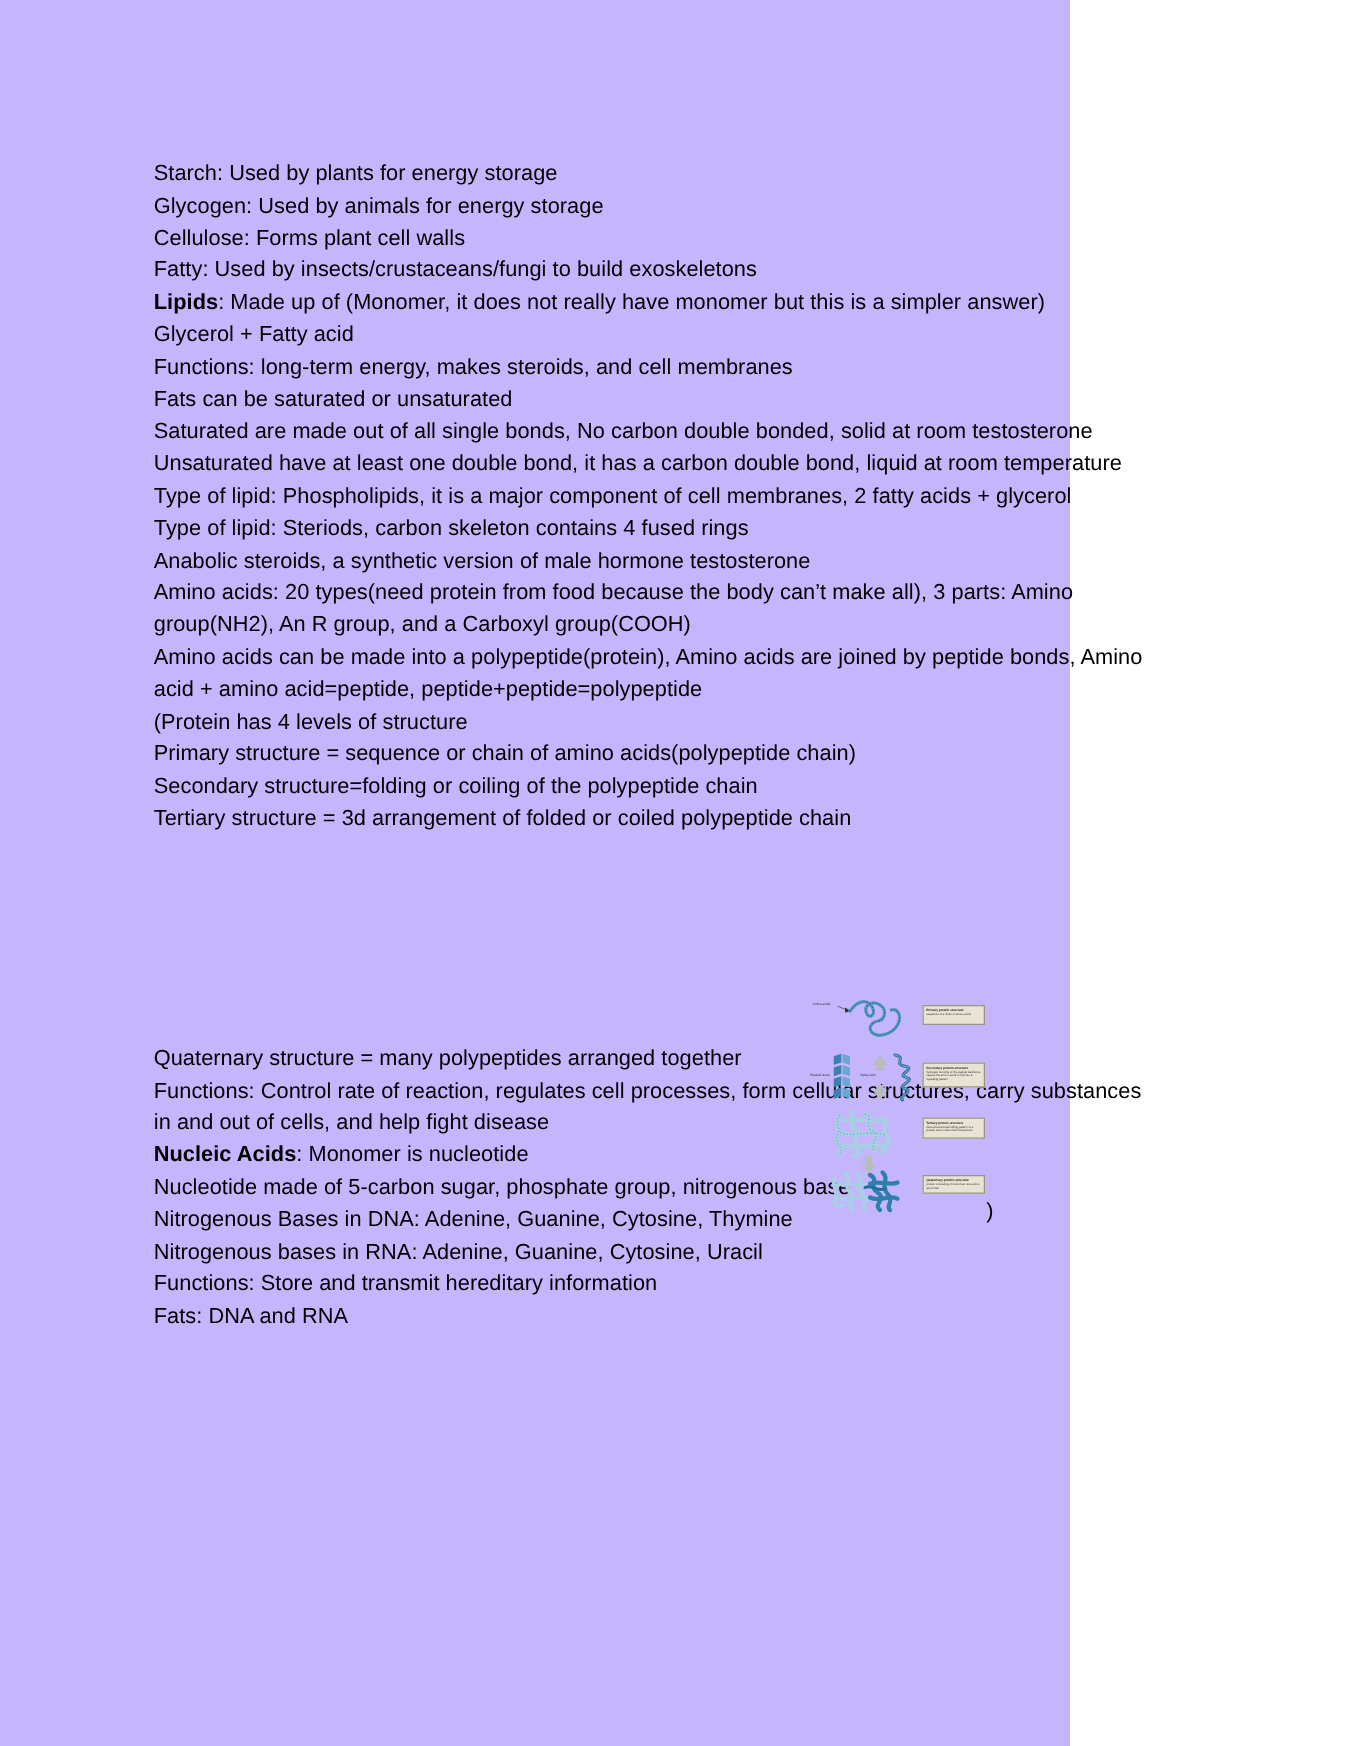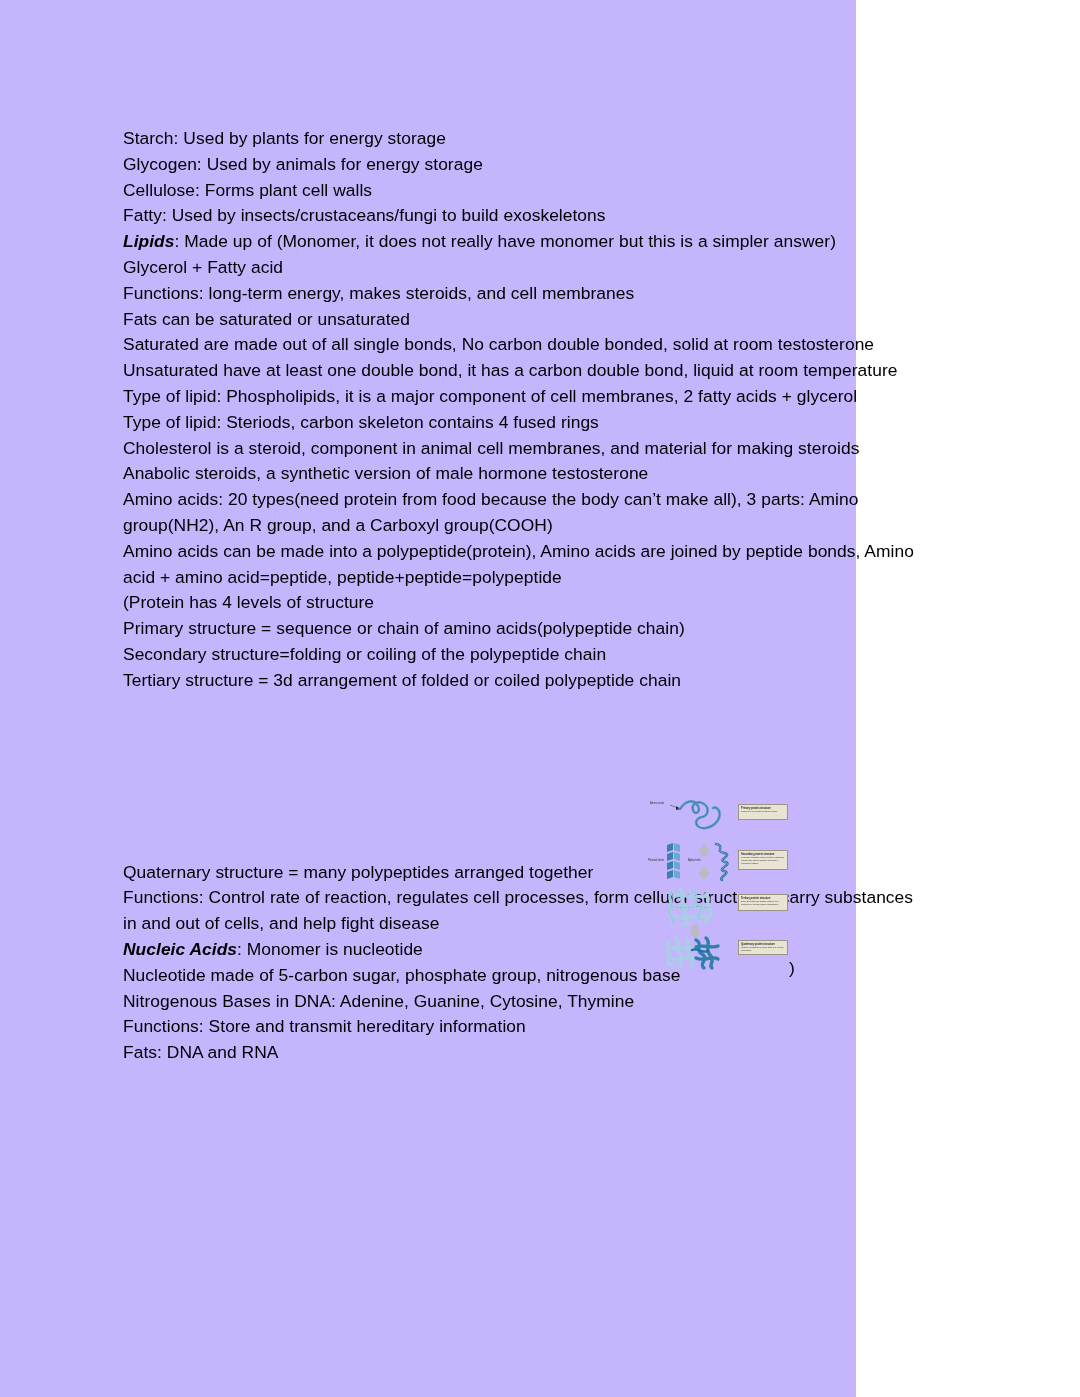--- a/index.html
+++ b/index.html
@@ -36,21 +36,20 @@
     font-size: 17.4px;
     line-height: 25.8px;
     letter-spacing: 0.05px;
     white-space: pre-wrap;
     word-break: normal;
     color: #000000;
   }
 
   .note-line .bold {
     font-weight: bold;
-    font-style: italic;
   }
 
   
   #protein-figure {
     position: absolute;
     left: 648px;
     top: 794px;
     width: 152px;
     height: 176px;
   }
@@ -137,40 +136,40 @@
 
     <div class="note-line"><span class="bold">Lipids</span><span>: Made up of (Monomer, it does not really have monomer but this is a simpler answer)</span></div>
 
     <div class="note-line"><span>Glycerol + Fatty acid</span></div>
     <div class="note-line"><span>Functions: long-term energy, makes steroids, and cell membranes</span></div>
     <div class="note-line"><span>Fats can be saturated or unsaturated</span></div>
     <div class="note-line"><span>Saturated are made out of all single bonds, No carbon double bonded, solid at room testosterone</span></div>
     <div class="note-line"><span>Unsaturated have at least one double bond, it has a carbon double bond, liquid at room temperature</span></div>
     <div class="note-line"><span>Type of lipid: Phospholipids, it is a major component of cell membranes, 2 fatty acids + glycerol</span></div>
     <div class="note-line"><span>Type of lipid: Steriods, carbon skeleton contains 4 fused rings</span></div>
-    <div class="note-line"><span>Cholesterol is a steroid, component in animal cell membranes, and material for making steroids</span></div>
     <div class="note-line"><span>Anabolic steroids, a synthetic version of male hormone testosterone</span></div>
 
 
     <div class="note-line"><span>Amino acids: 20 types(need protein from food because the body can’t make all), 3 parts: Amino group(NH2), An R group, and a Carboxyl group(COOH)</span></div>
     <div class="note-line"><span>Amino acids can be made into a polypeptide(protein), Amino acids are joined by peptide bonds, Amino acid + amino acid=peptide, peptide+peptide=polypeptide</span></div>
     <div class="note-line"><span>(Protein has 4 levels of structure</span></div>
     <div class="note-line"><span>Primary structure = sequence or chain of amino acids(polypeptide chain)</span></div>
     <div class="note-line"><span>Secondary structure=folding or coiling of the polypeptide chain</span></div>
     <div class="note-line"><span>Tertiary structure = 3d arrangement of folded or coiled polypeptide chain</span></div>
 
     <div style="height:166px"></div>
 
     <div class="note-line"><span>Quaternary structure = many polypeptides arranged together</span></div>
     <div class="note-line"><span>Functions: Control rate of reaction, regulates cell processes, form cellular structures, carry substances in and out of cells, and help fight disease</span></div>
 
     <div class="note-line"><span class="bold">Nucleic Acids</span><span>: Monomer is nucleotide</span></div>
 
     <div class="note-line"><span>Nucleotide made of 5-carbon sugar, phosphate group, nitrogenous base</span></div>
     <div class="note-line"><span>Nitrogenous Bases in DNA: Adenine, Guanine, Cytosine, Thymine</span></div>
+    <div class="note-line"><span>Nitrogenous bases in RNA: Adenine, Guanine, Cytosine, Uracil</span></div>
     <div class="note-line"><span>Functions: Store and transmit hereditary information</span></div>
     <div class="note-line"><span>Fats: DNA and RNA</span></div>
 
   </div>
 
   <div id="protein-figure">
 
     <div class="fig-row" id="fig-row-primary">
       <span class="fig-label" style="left:2px; top:6px;">Amino acids</span>
       <div class="fig-art" style="top:0;">

